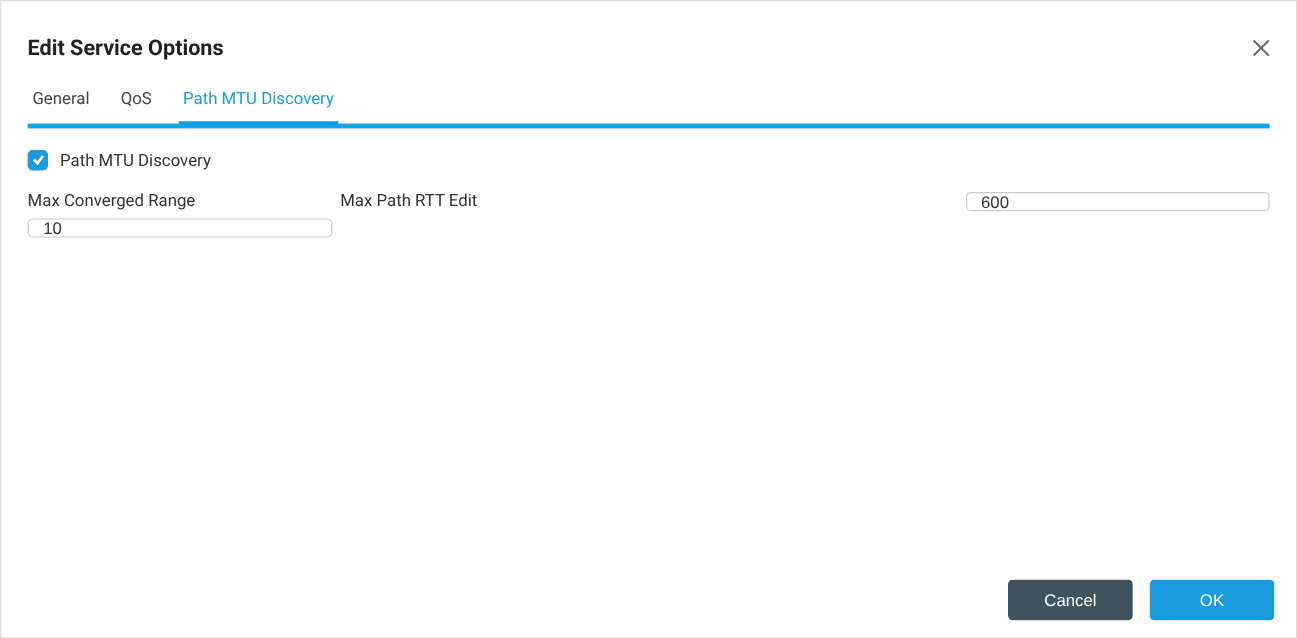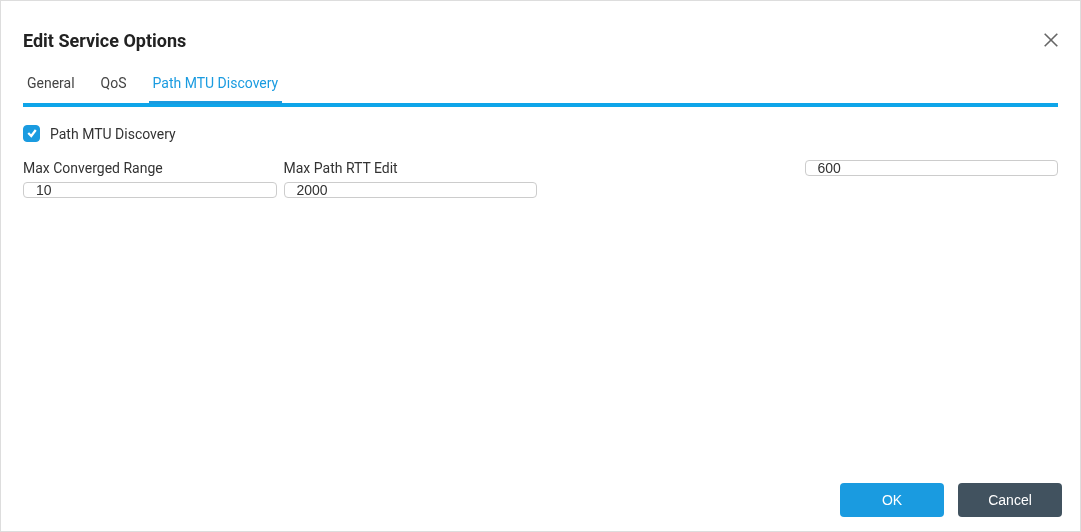--- a/index.html
+++ b/index.html
@@ -179,27 +179,26 @@
       <span class="check-label">Path MTU Discovery</span>
     </div>
 
     <div class="fields">
       <div class="field">
         <label class="field-label">Max Converged Range</label>
         <input class="field-input" type="text" value="10" style="">
       </div>
       <div class="field">
         <label class="field-label">Max Path RTT Edit</label>
-        <input class="field-input" type="text" value="2000" style="">
       </div>
       <div class="field">
       </div>
       <div class="field">
         <input class="field-input" type="text" value="600" style="">
       </div>
     </div>
   </div>
 
   <div class="footer">
+    <button class="btn btn-secondary">Cancel</button>
     <button class="btn btn-primary">OK</button>
-    <button class="btn btn-secondary">Cancel</button>
   </div>
 </div>
 
 </body></html>

